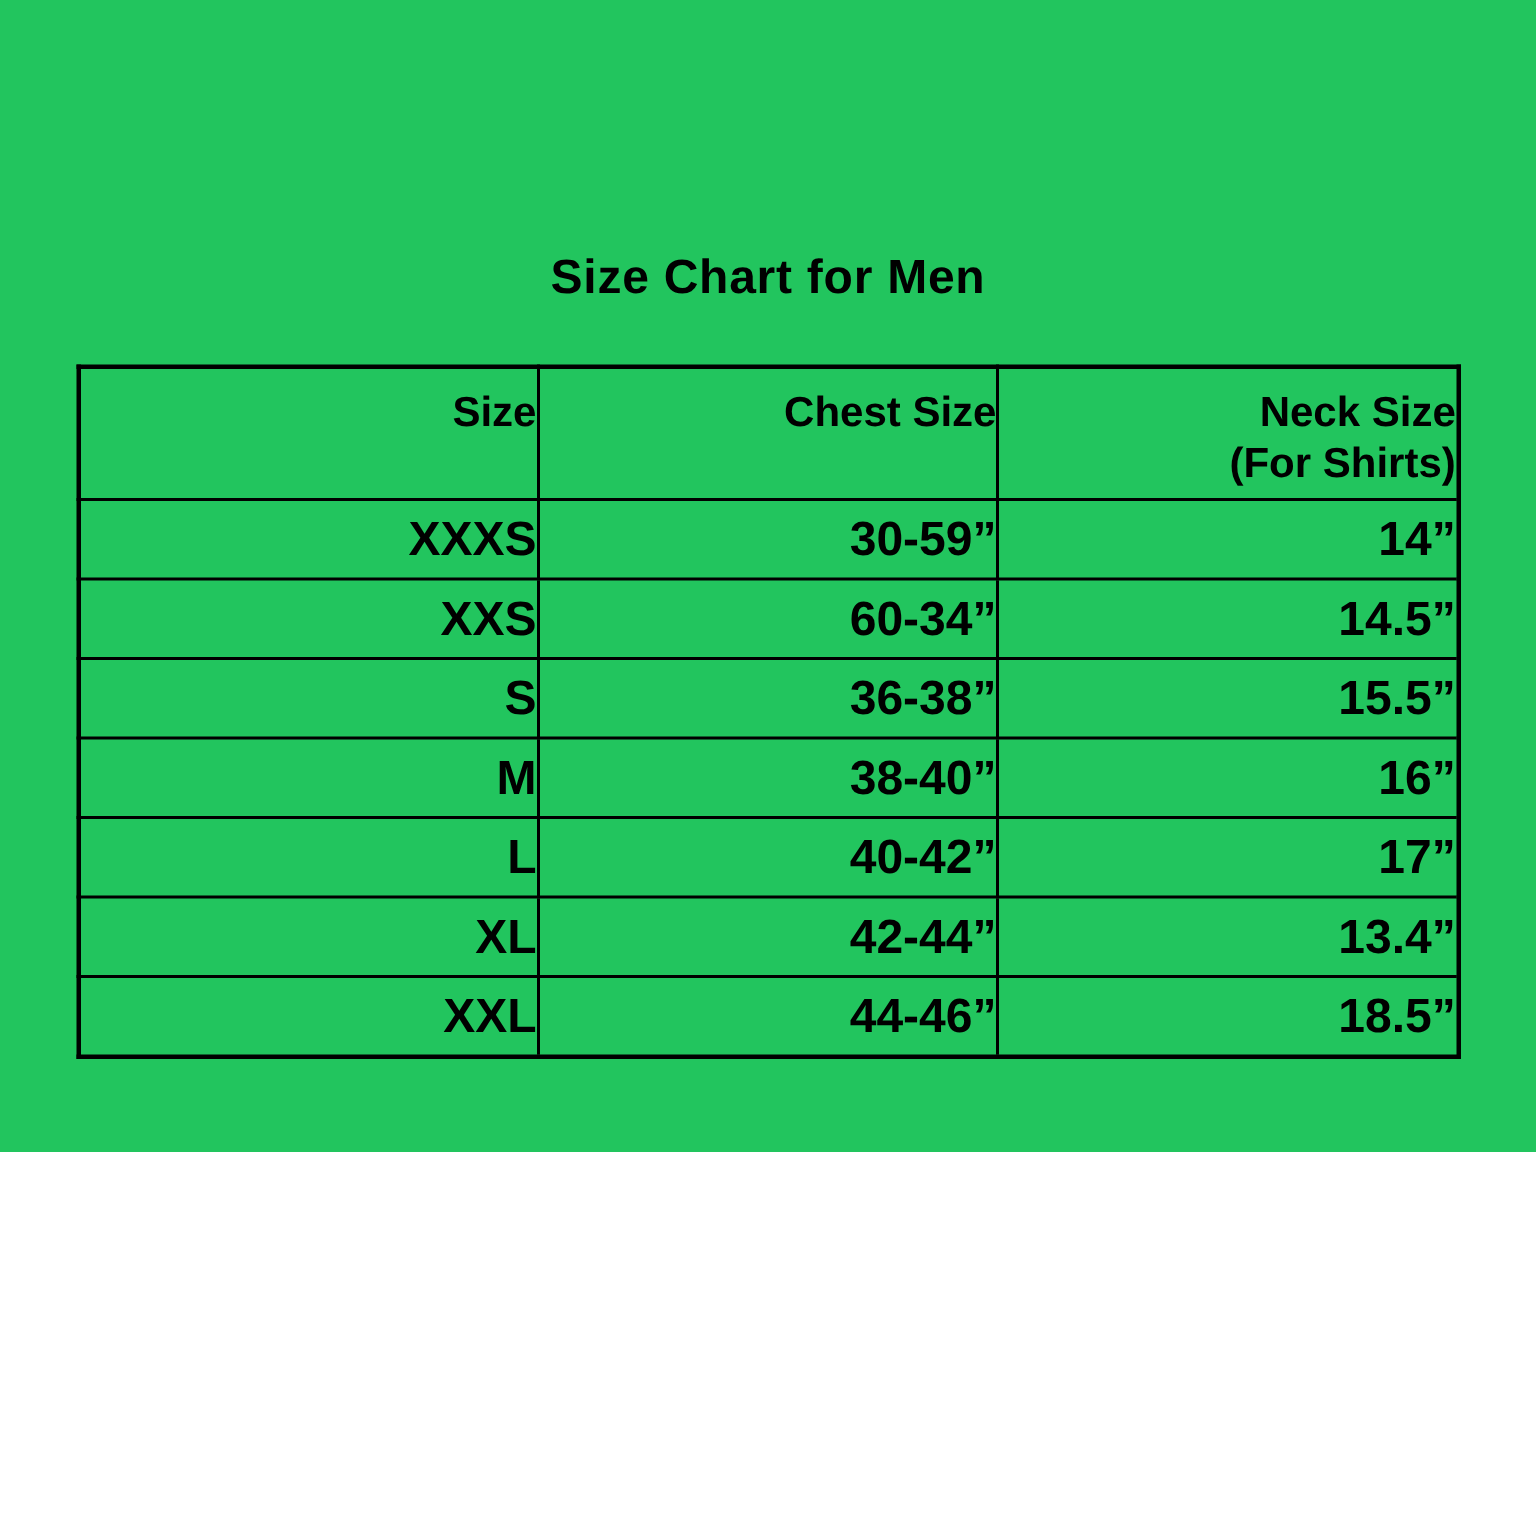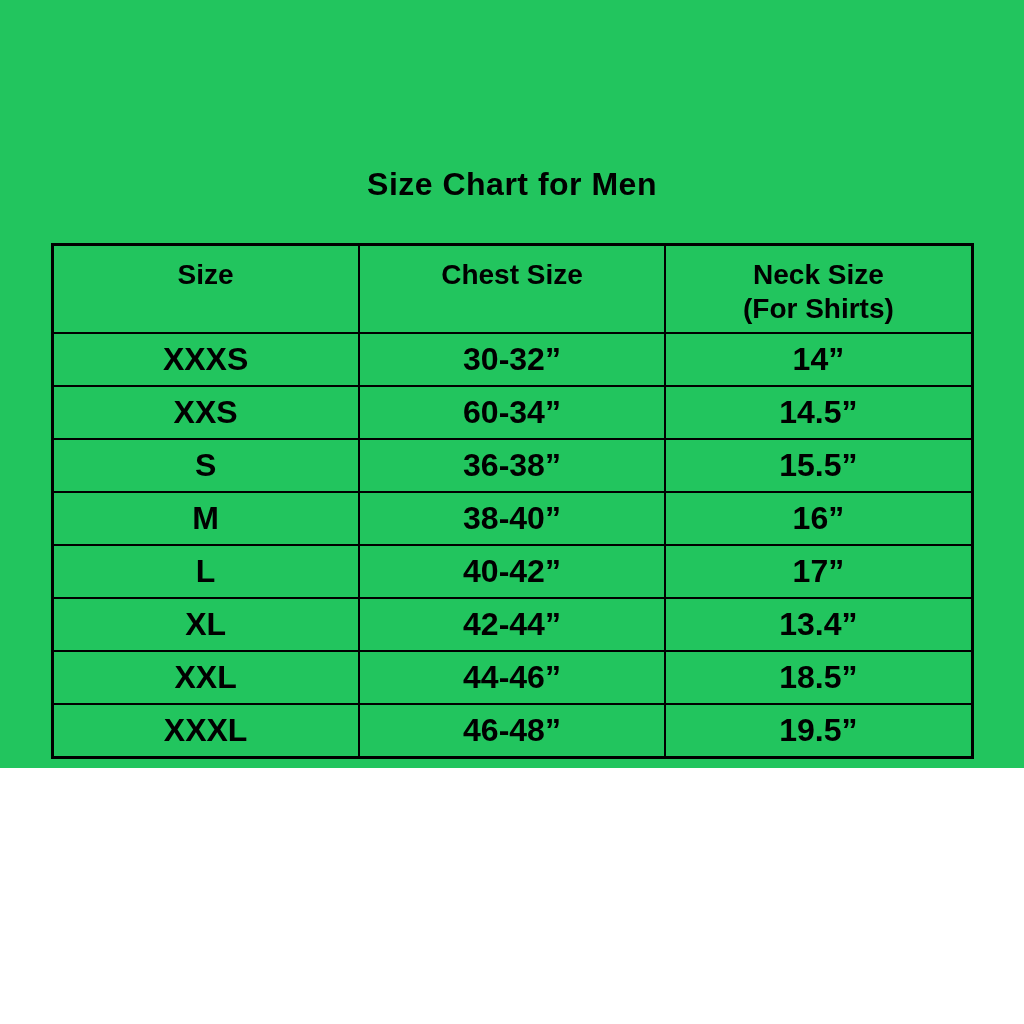--- a/index.html
+++ b/index.html
@@ -28,21 +28,21 @@
   table.size-table {
     border-collapse: collapse;
     table-layout: fixed;
     width: 923px;
     margin: 40px auto 0 auto;
     border: 3px solid #000000;
   }
   table.size-table th,
   table.size-table td {
     border: 2px solid #000000;
-    text-align: center;
+    text-align: right;
     font-weight: bold;
     color: #000000;
     padding: 0;
   }
   table.size-table th {
     height: 88px;
     box-sizing: border-box;
     vertical-align: top;
     padding-top: 12px;
     font-size: 28px;
@@ -67,21 +67,21 @@
       <tr>
           <th>Size</th>
           <th>Chest Size</th>
           <th>Neck Size
 (For Shirts)</th>
         </tr>
     </thead>
     <tbody>
         <tr>
           <td>XXXS</td>
-          <td>30-32”</td>
+          <td>30-59”</td>
           <td>14”</td>
         </tr>
         <tr>
           <td>XXS</td>
           <td>60-34”</td>
           <td>14.5”</td>
         </tr>
         <tr>
           <td>S</td>
           <td>36-38”</td>
@@ -100,20 +100,15 @@
         <tr>
           <td>XL</td>
           <td>42-44”</td>
           <td>13.4”</td>
         </tr>
         <tr>
           <td>XXL</td>
           <td>44-46”</td>
           <td>18.5”</td>
         </tr>
-        <tr>
-          <td>XXXL</td>
-          <td>46-48”</td>
-          <td>19.5”</td>
-        </tr>
       </tbody>
   </table>
 </div>
 
 </body></html>

